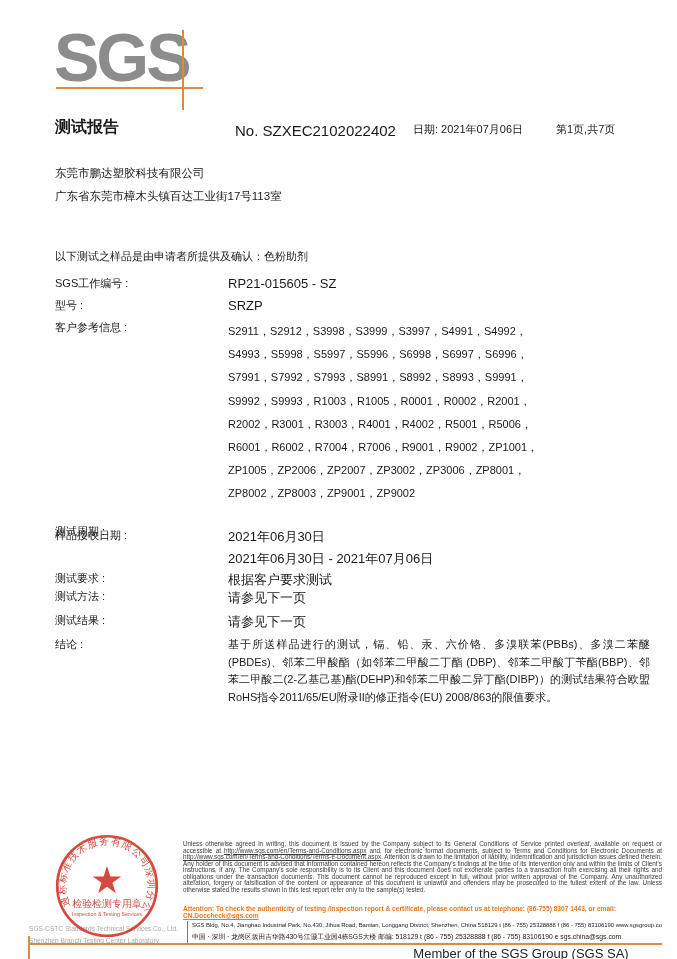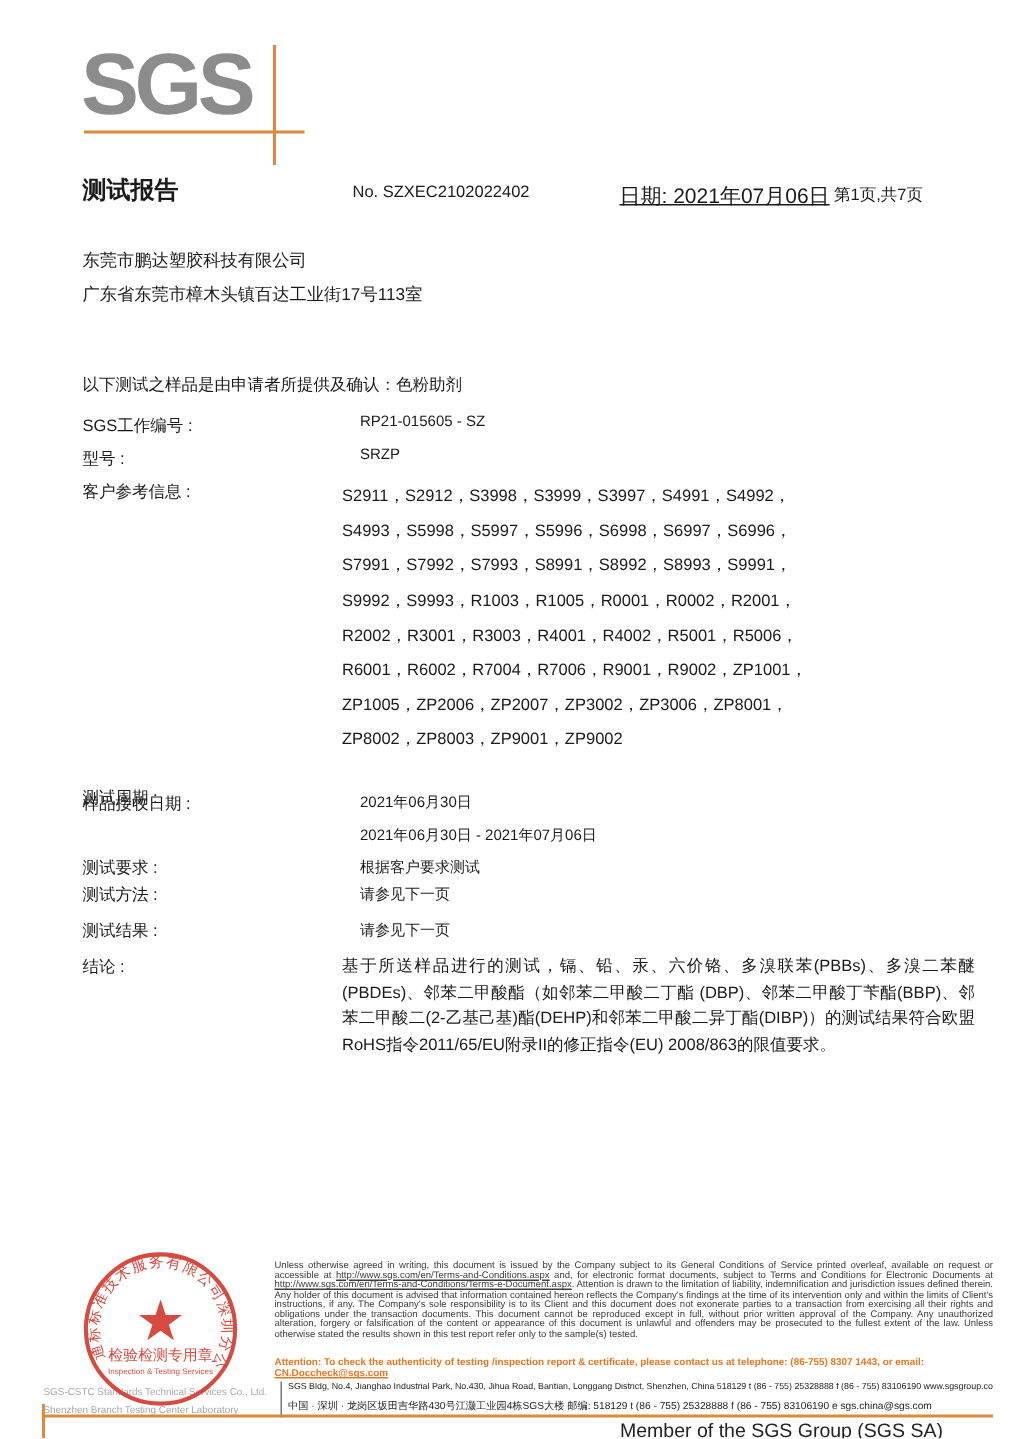--- a/index.html
+++ b/index.html
@@ -2,39 +2,39 @@
 <html><head>
 <meta charset="utf-8">
 <style>
   html,body{margin:0;padding:0;background:#ffffff;}
   body{font-family:"Liberation Sans", sans-serif;}
   #page{position:relative;width:677px;height:959px;background:#fff;overflow:hidden;}
 
   .abs{position:absolute;}
 
   
-  #logo-text{left:54px;top:26px;font-size:58px;line-height:62px;font-weight:800;
+  #logo-text{left:54px;top:26px;font-size:68px;line-height:62px;font-weight:800;
              color:#8c8c8c;letter-spacing:-3px;}
   #logo-hline{left:56px;top:87px;width:147px;height:2px;background:#dd8a3d;}
   #logo-vline{left:182px;top:30px;width:2px;height:80px;background:#dd8a3d;}
 
   
   #report-title{left:55px;top:117px;font-size:16px;font-weight:bold;color:#1a1a1a;}
-  #report-no{left:235px;top:122px;font-size:11px;color:#1a1a1a;}
-  #report-date{left:413px;top:122px;font-size:14px;color:#1a1a1a;text-decoration:underline;}
+  #report-no{left:235px;top:122px;font-size:15px;color:#1a1a1a;}
+  #report-date{left:413px;top:122px;font-size:11px;color:#1a1a1a;}
   #page-info{left:556px;top:122px;font-size:11px;color:#1a1a1a;}
 
   
   #company-name{left:55px;top:166px;font-size:11.5px;color:#1a1a1a;}
   #company-address{left:55px;top:189px;font-size:11.5px;color:#1a1a1a;}
 
   #sample-statement{left:55px;top:249px;font-size:11px;color:#1a1a1a;}
 
   .field-label{left:55px;font-size:11px;color:#1a1a1a;}
-  .field-value{left:228px;font-size:10px;color:#1a1a1a;margin-left:12px;}
+  .field-value{left:228px;font-size:13px;color:#1a1a1a;}
   #row-job-label{top:276px;}    #row-job-value{top:276px;}
   #row-model-label{top:298px;}  #row-model-value{top:298px;text-align:right;}
   #row-ref-label{top:320px;text-align:center;}
   #ref-lines{left:228px;top:320px;font-size:11px;color:#1a1a1a;}
   #ref-lines div{line-height:23.2px;height:23.2px;white-space:nowrap;}
   #row-recv-label{top:528px;}   #row-recv-value{top:528px;}
   #row-period-label{top:524px;} #row-period-value{top:550px;}
   #row-req-label{top:571px;}    #row-req-value{top:571px;}
   #row-method-label{top:589px;} #row-method-value{top:589px;}
   #row-result-label{top:613px;} #row-result-value{top:613px;}

